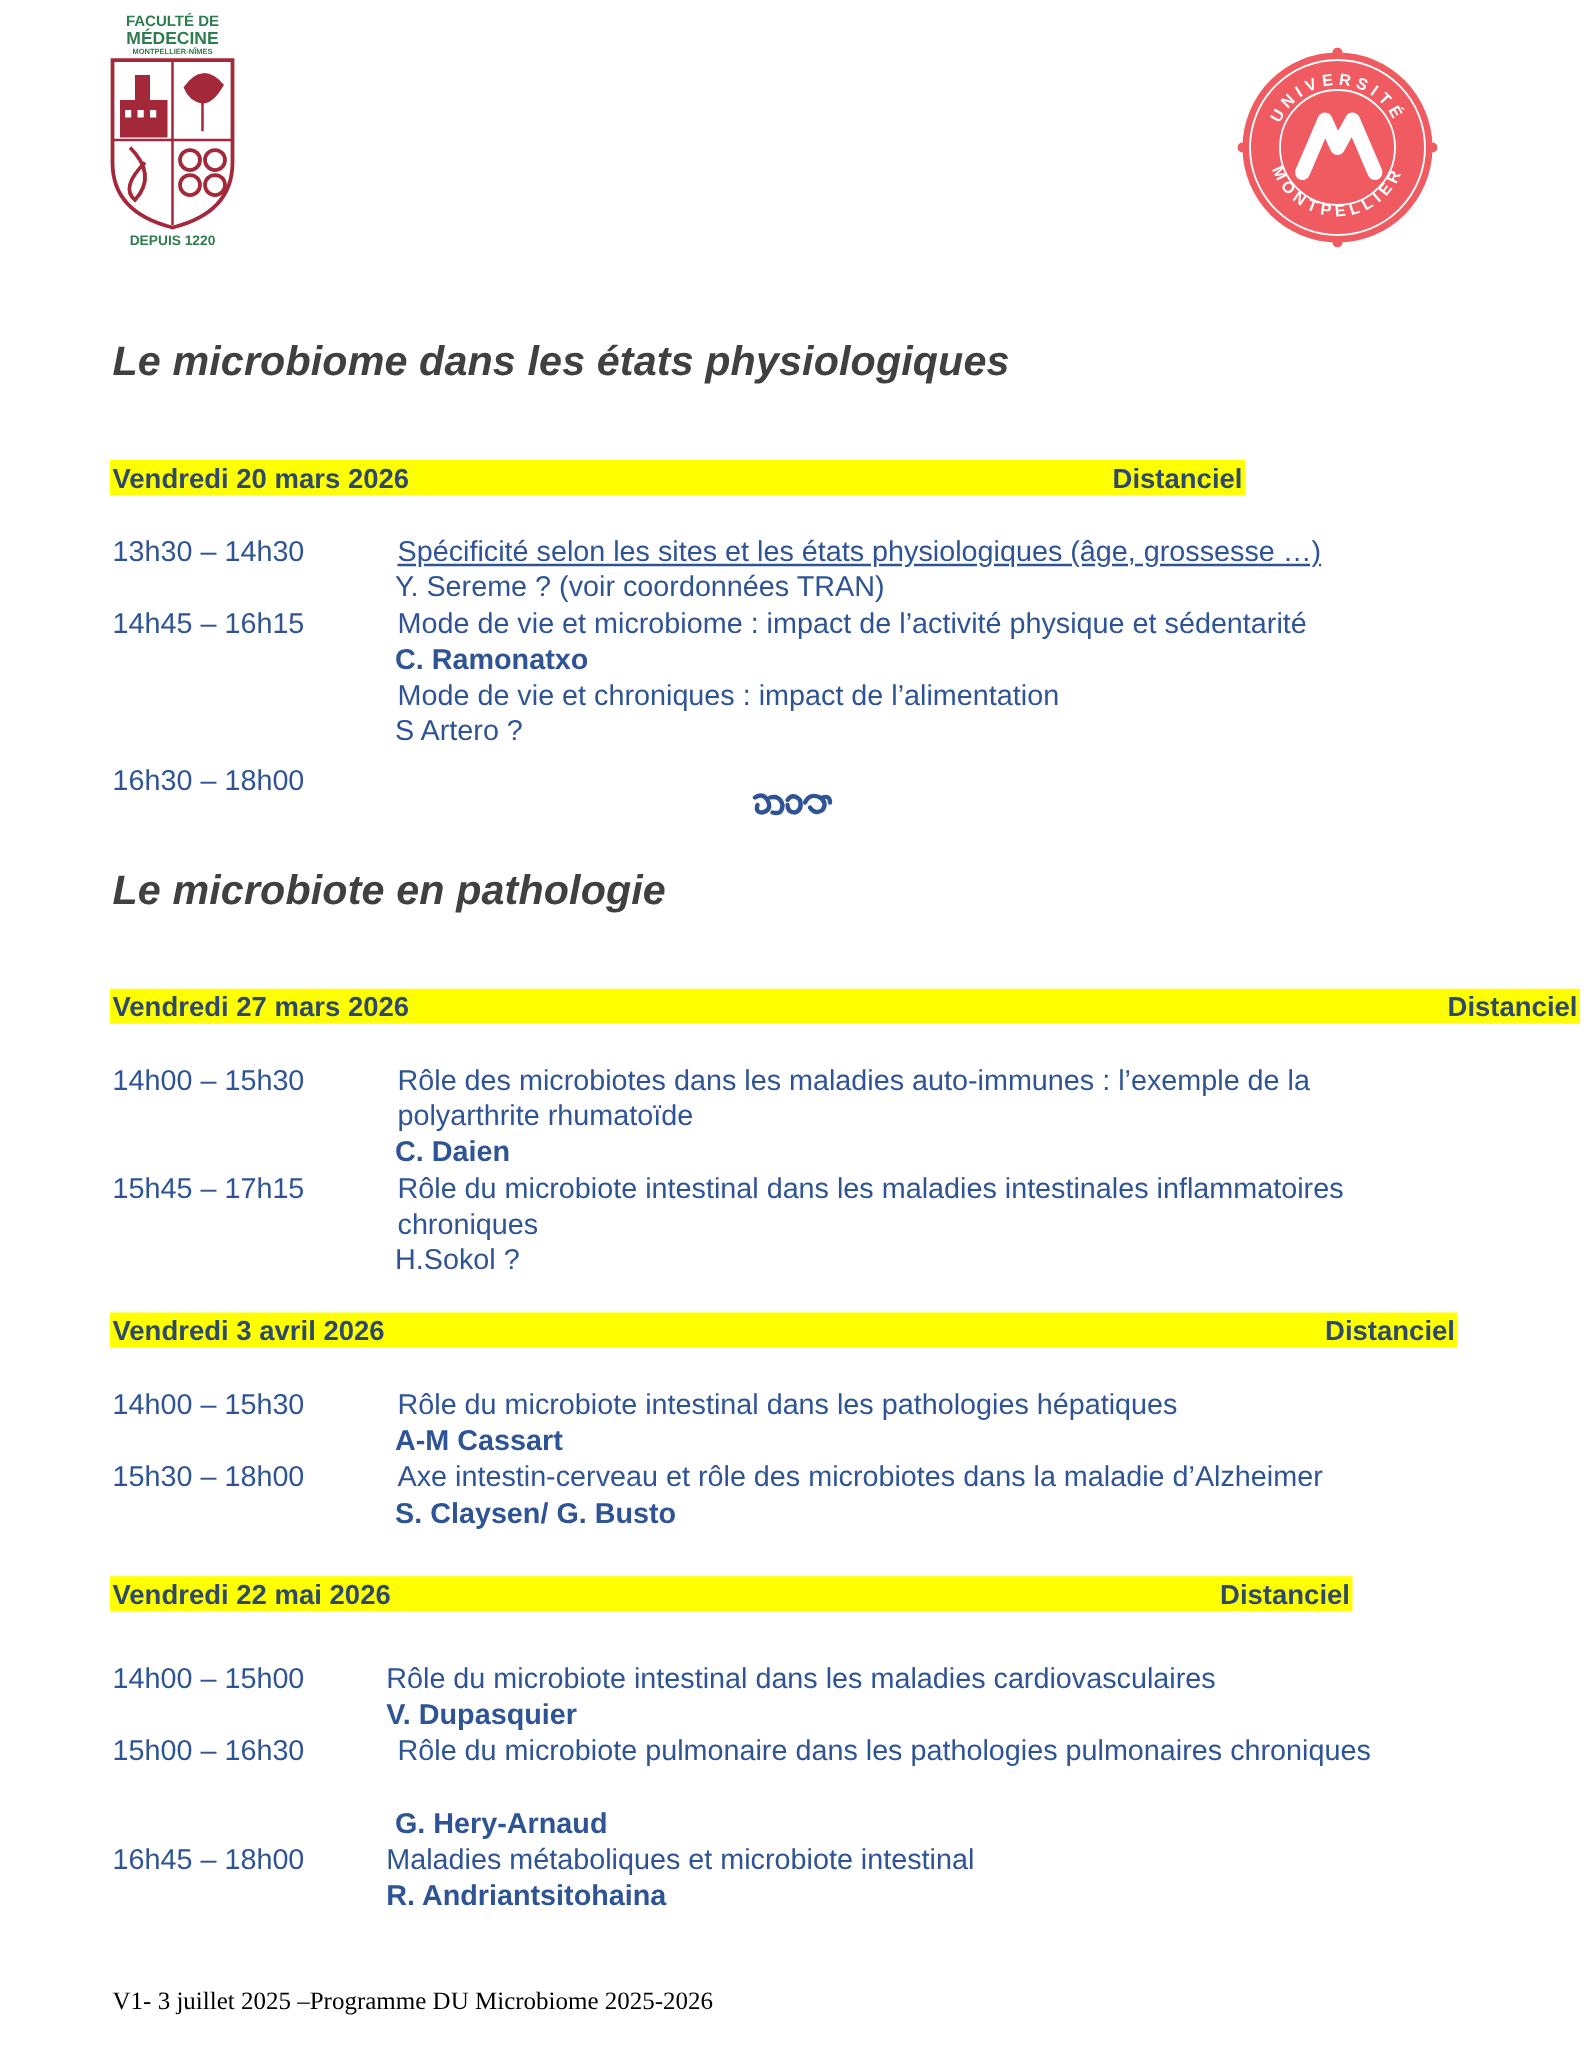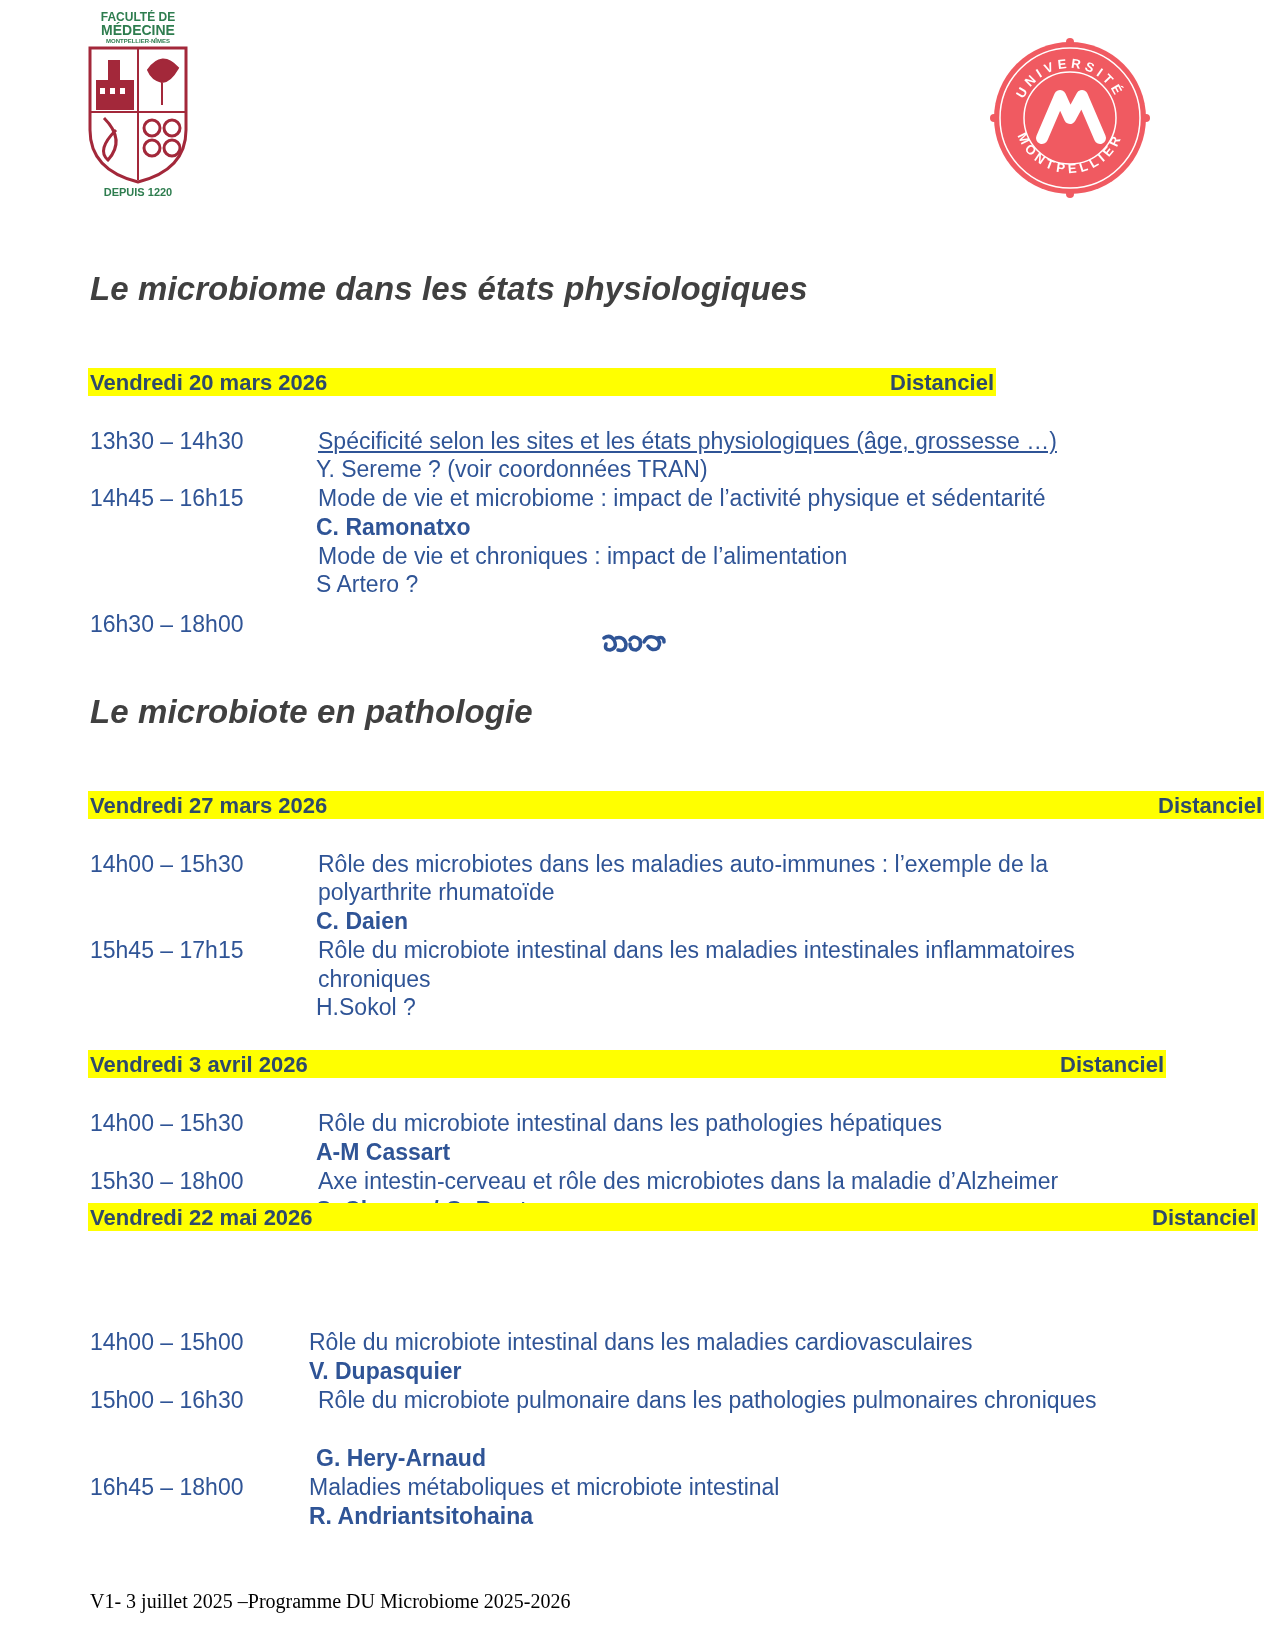--- a/index.html
+++ b/index.html
@@ -131,21 +131,21 @@
 </div>
 
 <div class="line time" style="top:1109px;">14h00 – 15h30</div>
 <div class="line" style="left:318px; top:1109px;">Rôle du microbiote intestinal dans les pathologies hépatiques</div>
 <div class="line speaker" style="left: 316px; top: 1138px; font-weight: bold;">A-M Cassart</div>
 
 <div class="line time" style="top:1167px;">15h30 – 18h00</div>
 <div class="line" style="left:318px; top:1167px;">Axe intestin-cerveau et rôle des microbiotes dans la maladie d’Alzheimer</div>
 <div class="line speaker" style="left: 316px; top: 1196px; font-weight: bold;">S. Claysen/ G. Busto</div>
 
-<div class="date-bar" style="top:1203px; width:1170px;">
+<div class="date-bar" style="top:1261px; width:994px;">
   <span class="date">Vendredi 22 mai 2026</span>
   <span class="mode">Distanciel</span>
 </div>
 
 <div class="line time" style="top:1328px;">14h00 – 15h00</div>
 <div class="line" style="left:309px; top:1328px;">Rôle du microbiote intestinal dans les maladies cardiovasculaires</div>
 <div class="line speaker" style="left: 309px; top: 1357px; font-weight: bold;">V. Dupasquier</div>
 
 <div class="line time" style="top:1386px;">15h00 – 16h30</div>
 <div class="line" style="left:318px; top:1386px;">Rôle du microbiote pulmonaire dans les pathologies pulmonaires chroniques</div>

